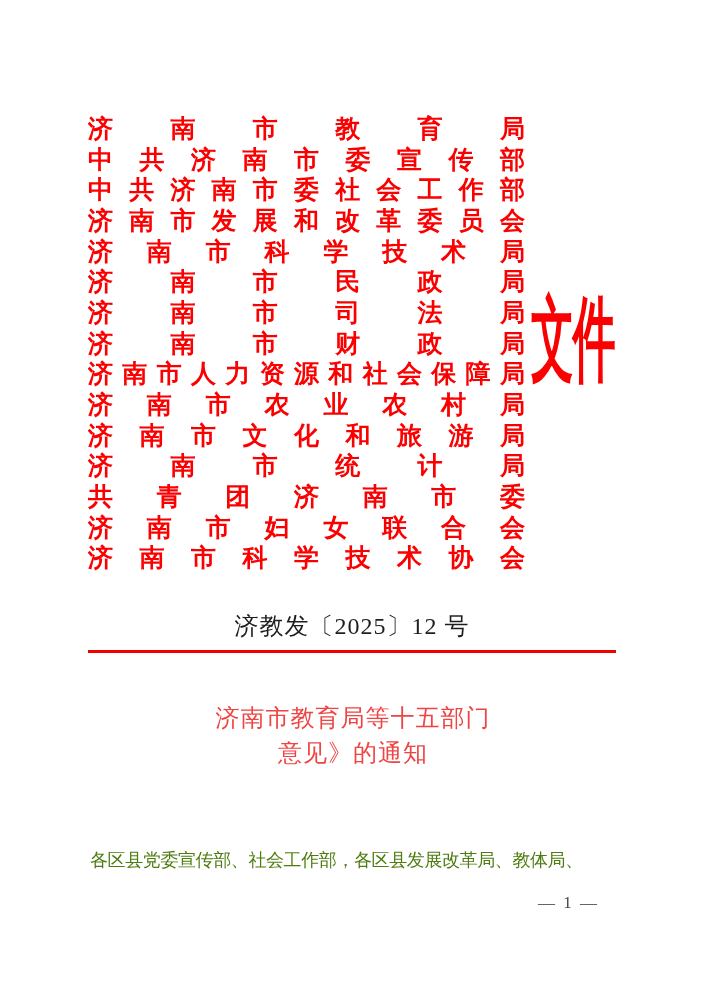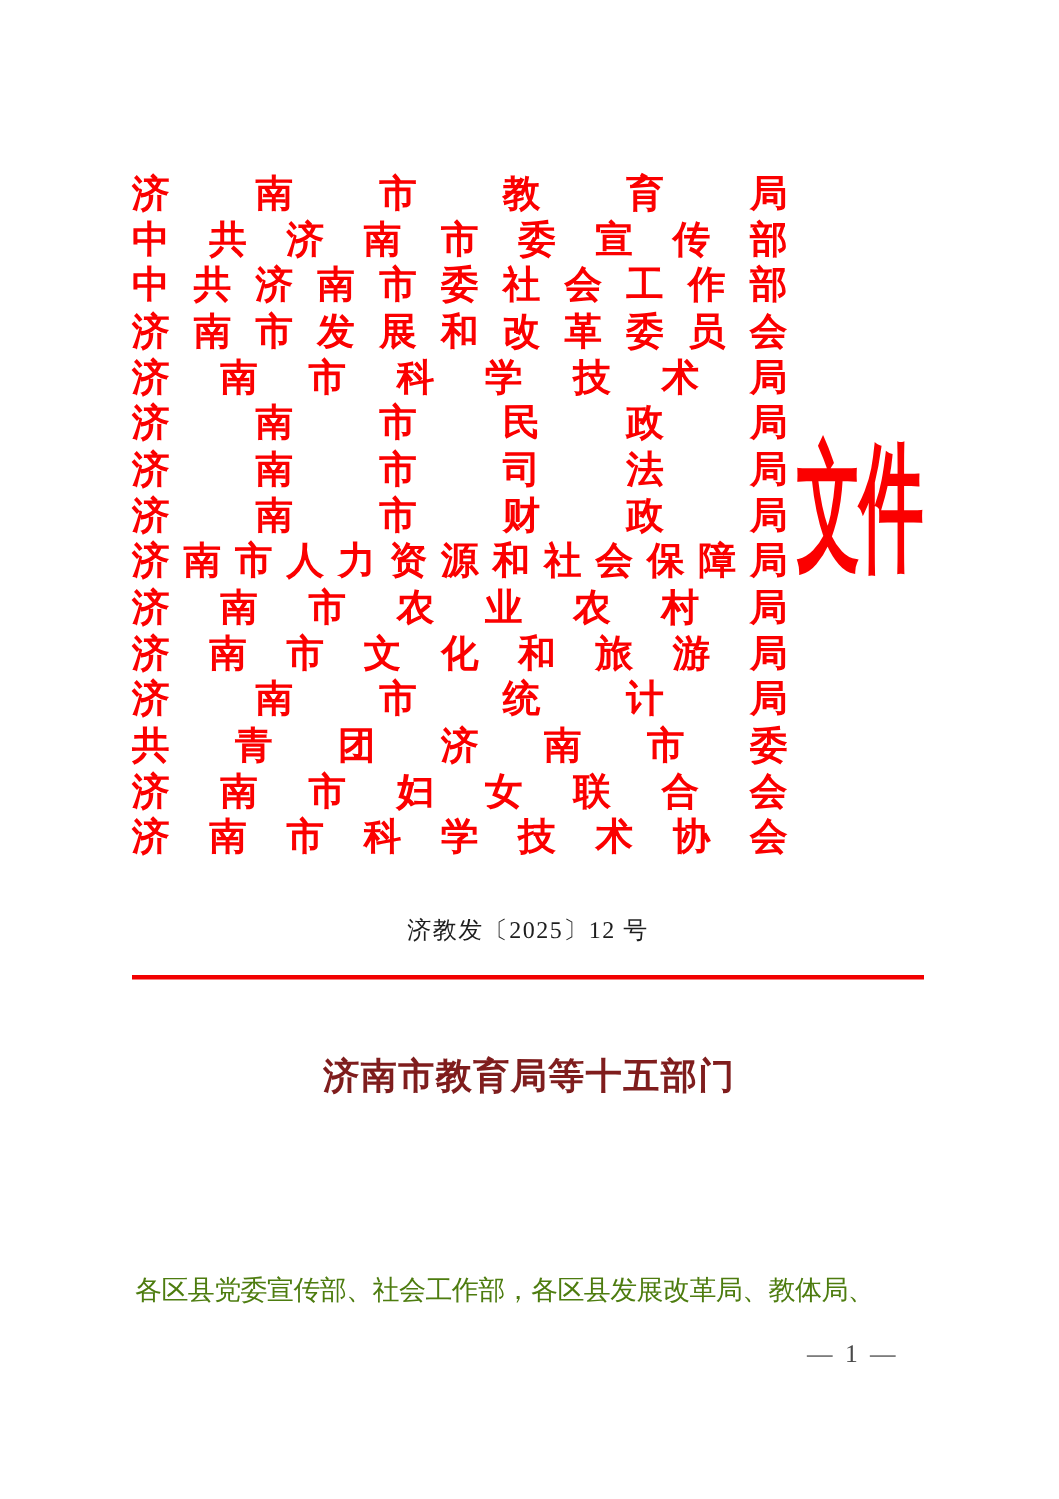--- a/index.html
+++ b/index.html
@@ -50,21 +50,21 @@
     letter-spacing: -2px;
   }
 
   
   .doc-number {
     position: absolute;
     left: 88px;
     top: 610px;
     width: 528px;
     text-align: center;
-    font-size: 16px;
+    font-size: 24px;
     color: #1e1e1e;
     letter-spacing: 1px;
   }
 
   
   .red-rule {
     position: absolute;
     left: 88px;
     top: 650px;
     width: 528px;
@@ -74,22 +74,22 @@
 
   
   .doc-title {
     position: absolute;
     left: 39px;
     top: 701px;
     width: 628px;
     text-align: center;
     font-size: 24px;
     line-height: 35px;
-    font-weight: bold;
-    color: #7f1d1d;
+    font-weight: normal;
+    color: #ef4444;
     letter-spacing: 1px;
   }
 
   
   .body-line {
     position: absolute;
     left: 90px;
     top: 848px;
     width: 526px;
     font-size: 18px;
@@ -273,19 +273,20 @@
     </div>
 
   <div class="doc-label">文件</div>
 
   <div class="doc-number">济教发〔2025〕12 号</div>
 
   <div class="red-rule"></div>
 
   <div class="doc-title">
     <div>济南市教育局等十五部门</div>
+    <div>意见》的通知</div>
   </div>
 
   <div class="body-line">各区县党委宣传部、社会工作部，各区县发展改革局、教体局、</div>
 
   <div class="page-number">— 1 —</div>
 
 </div>
 
 </body></html>

